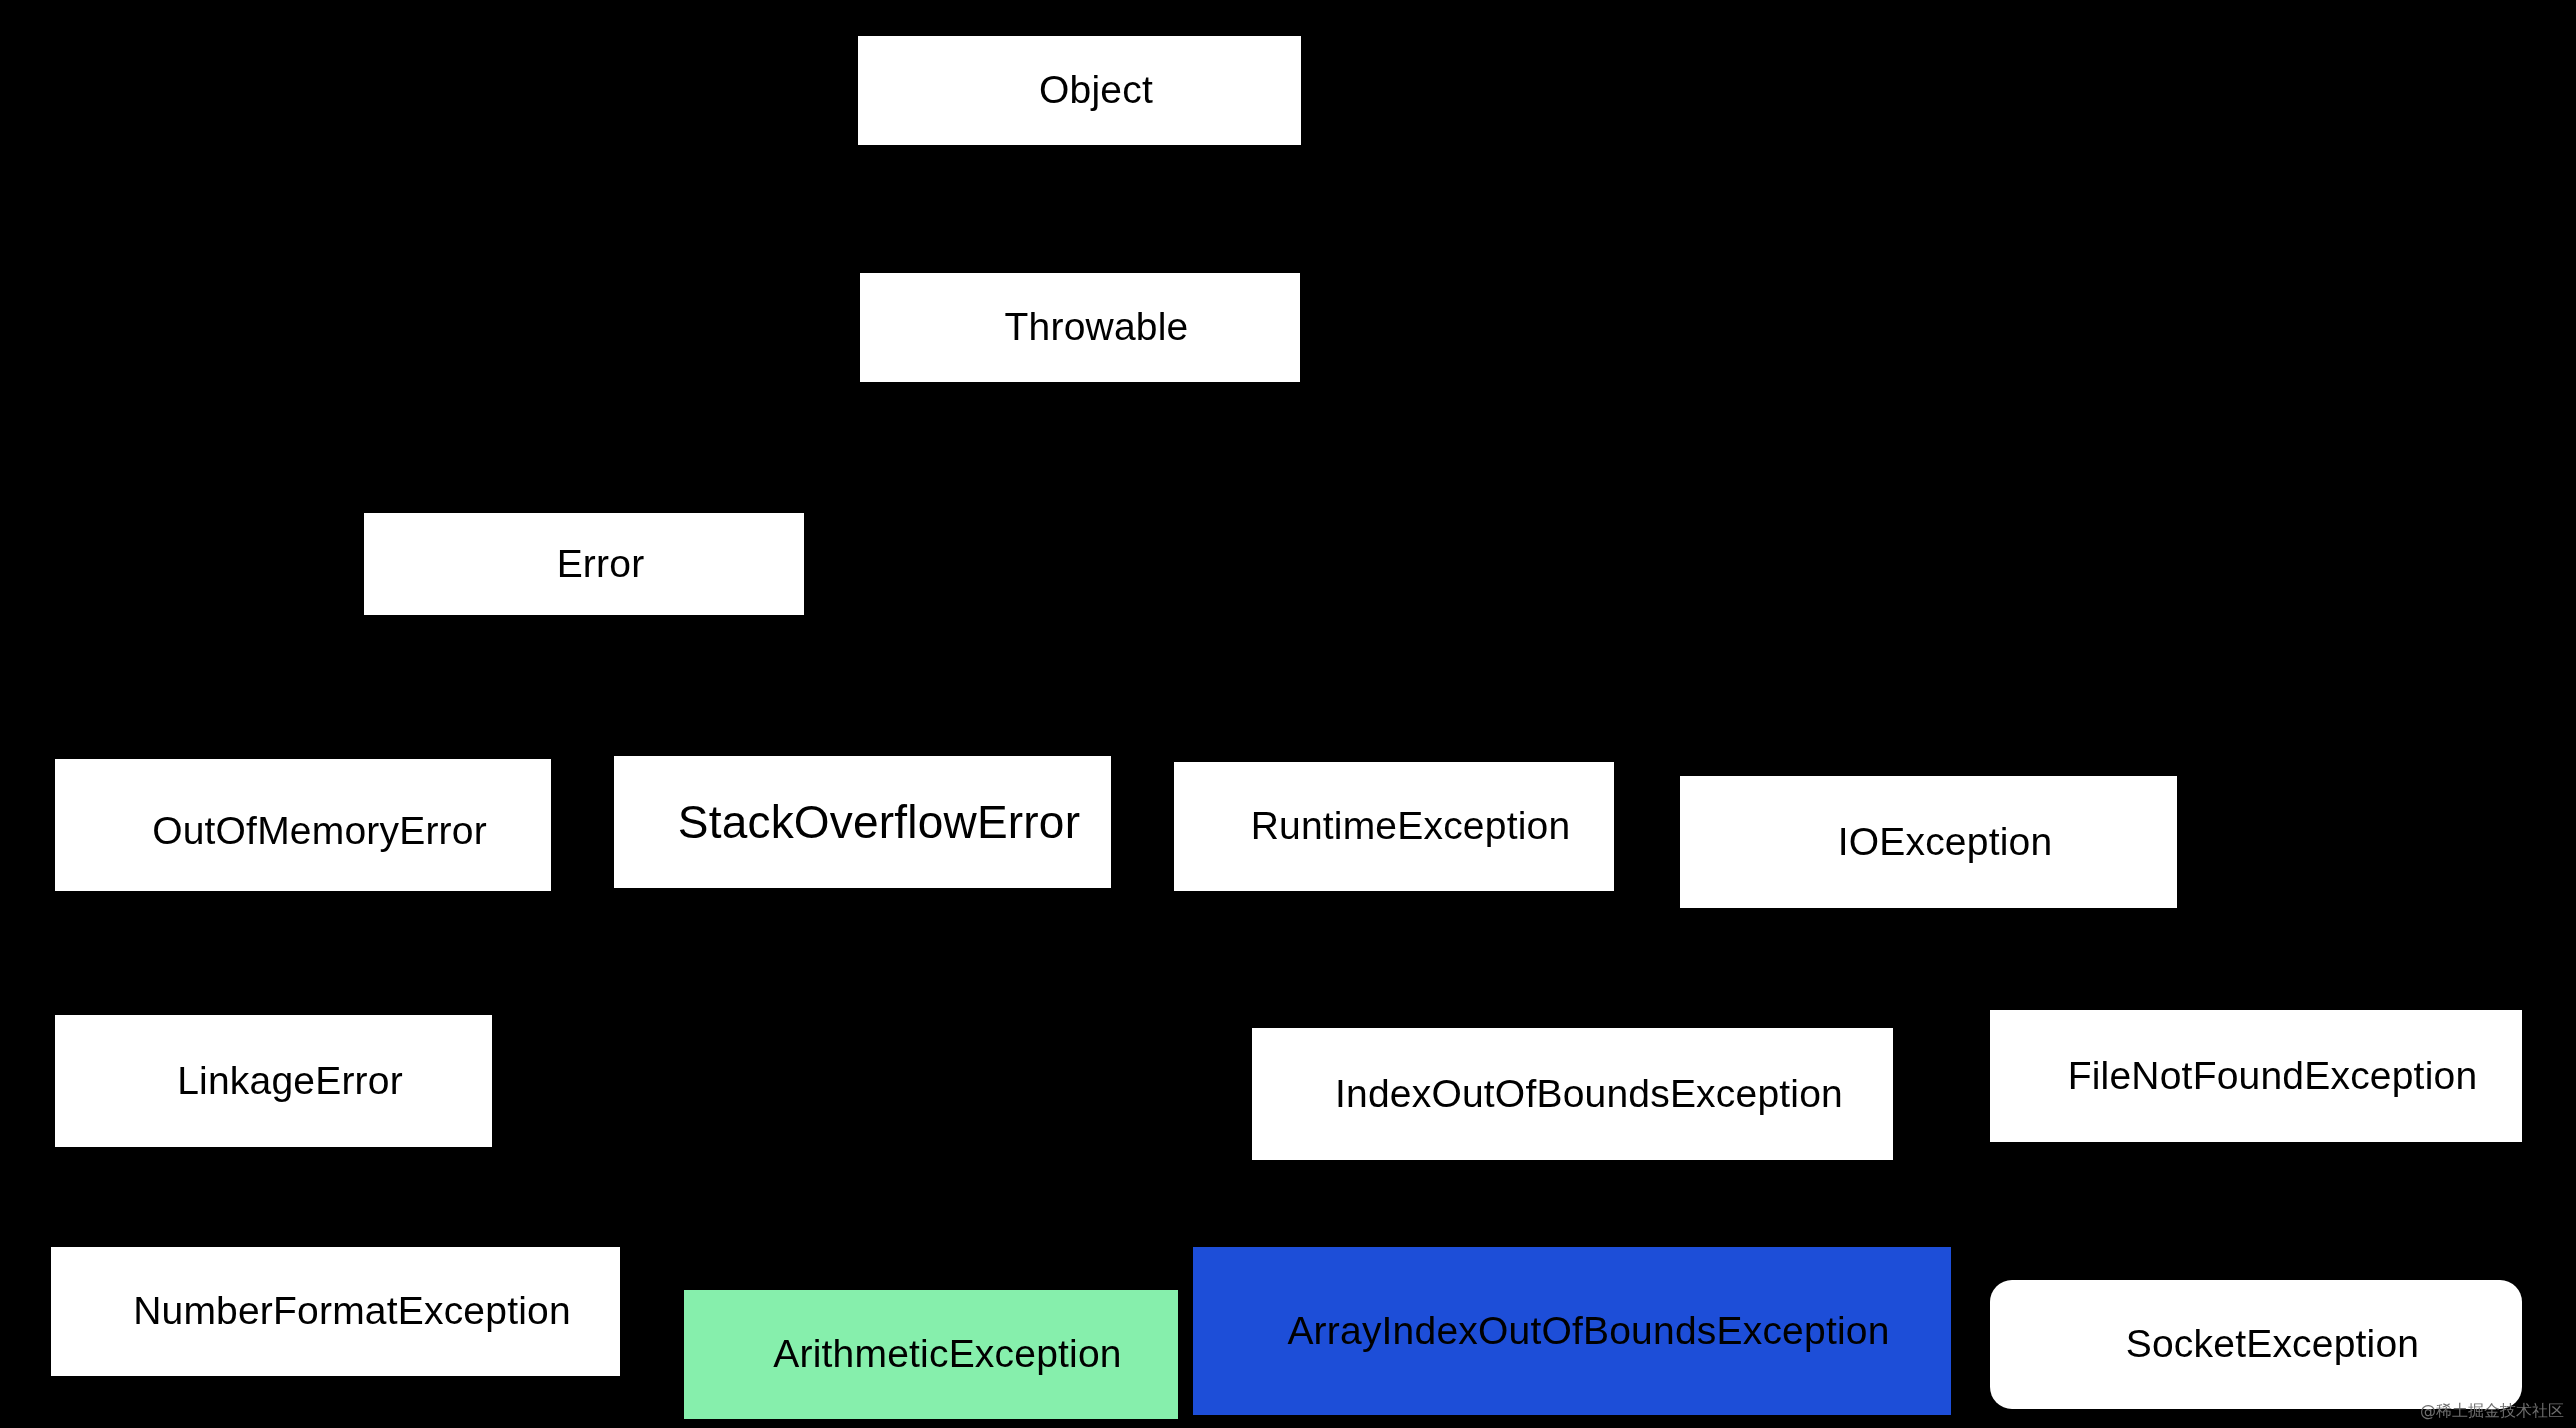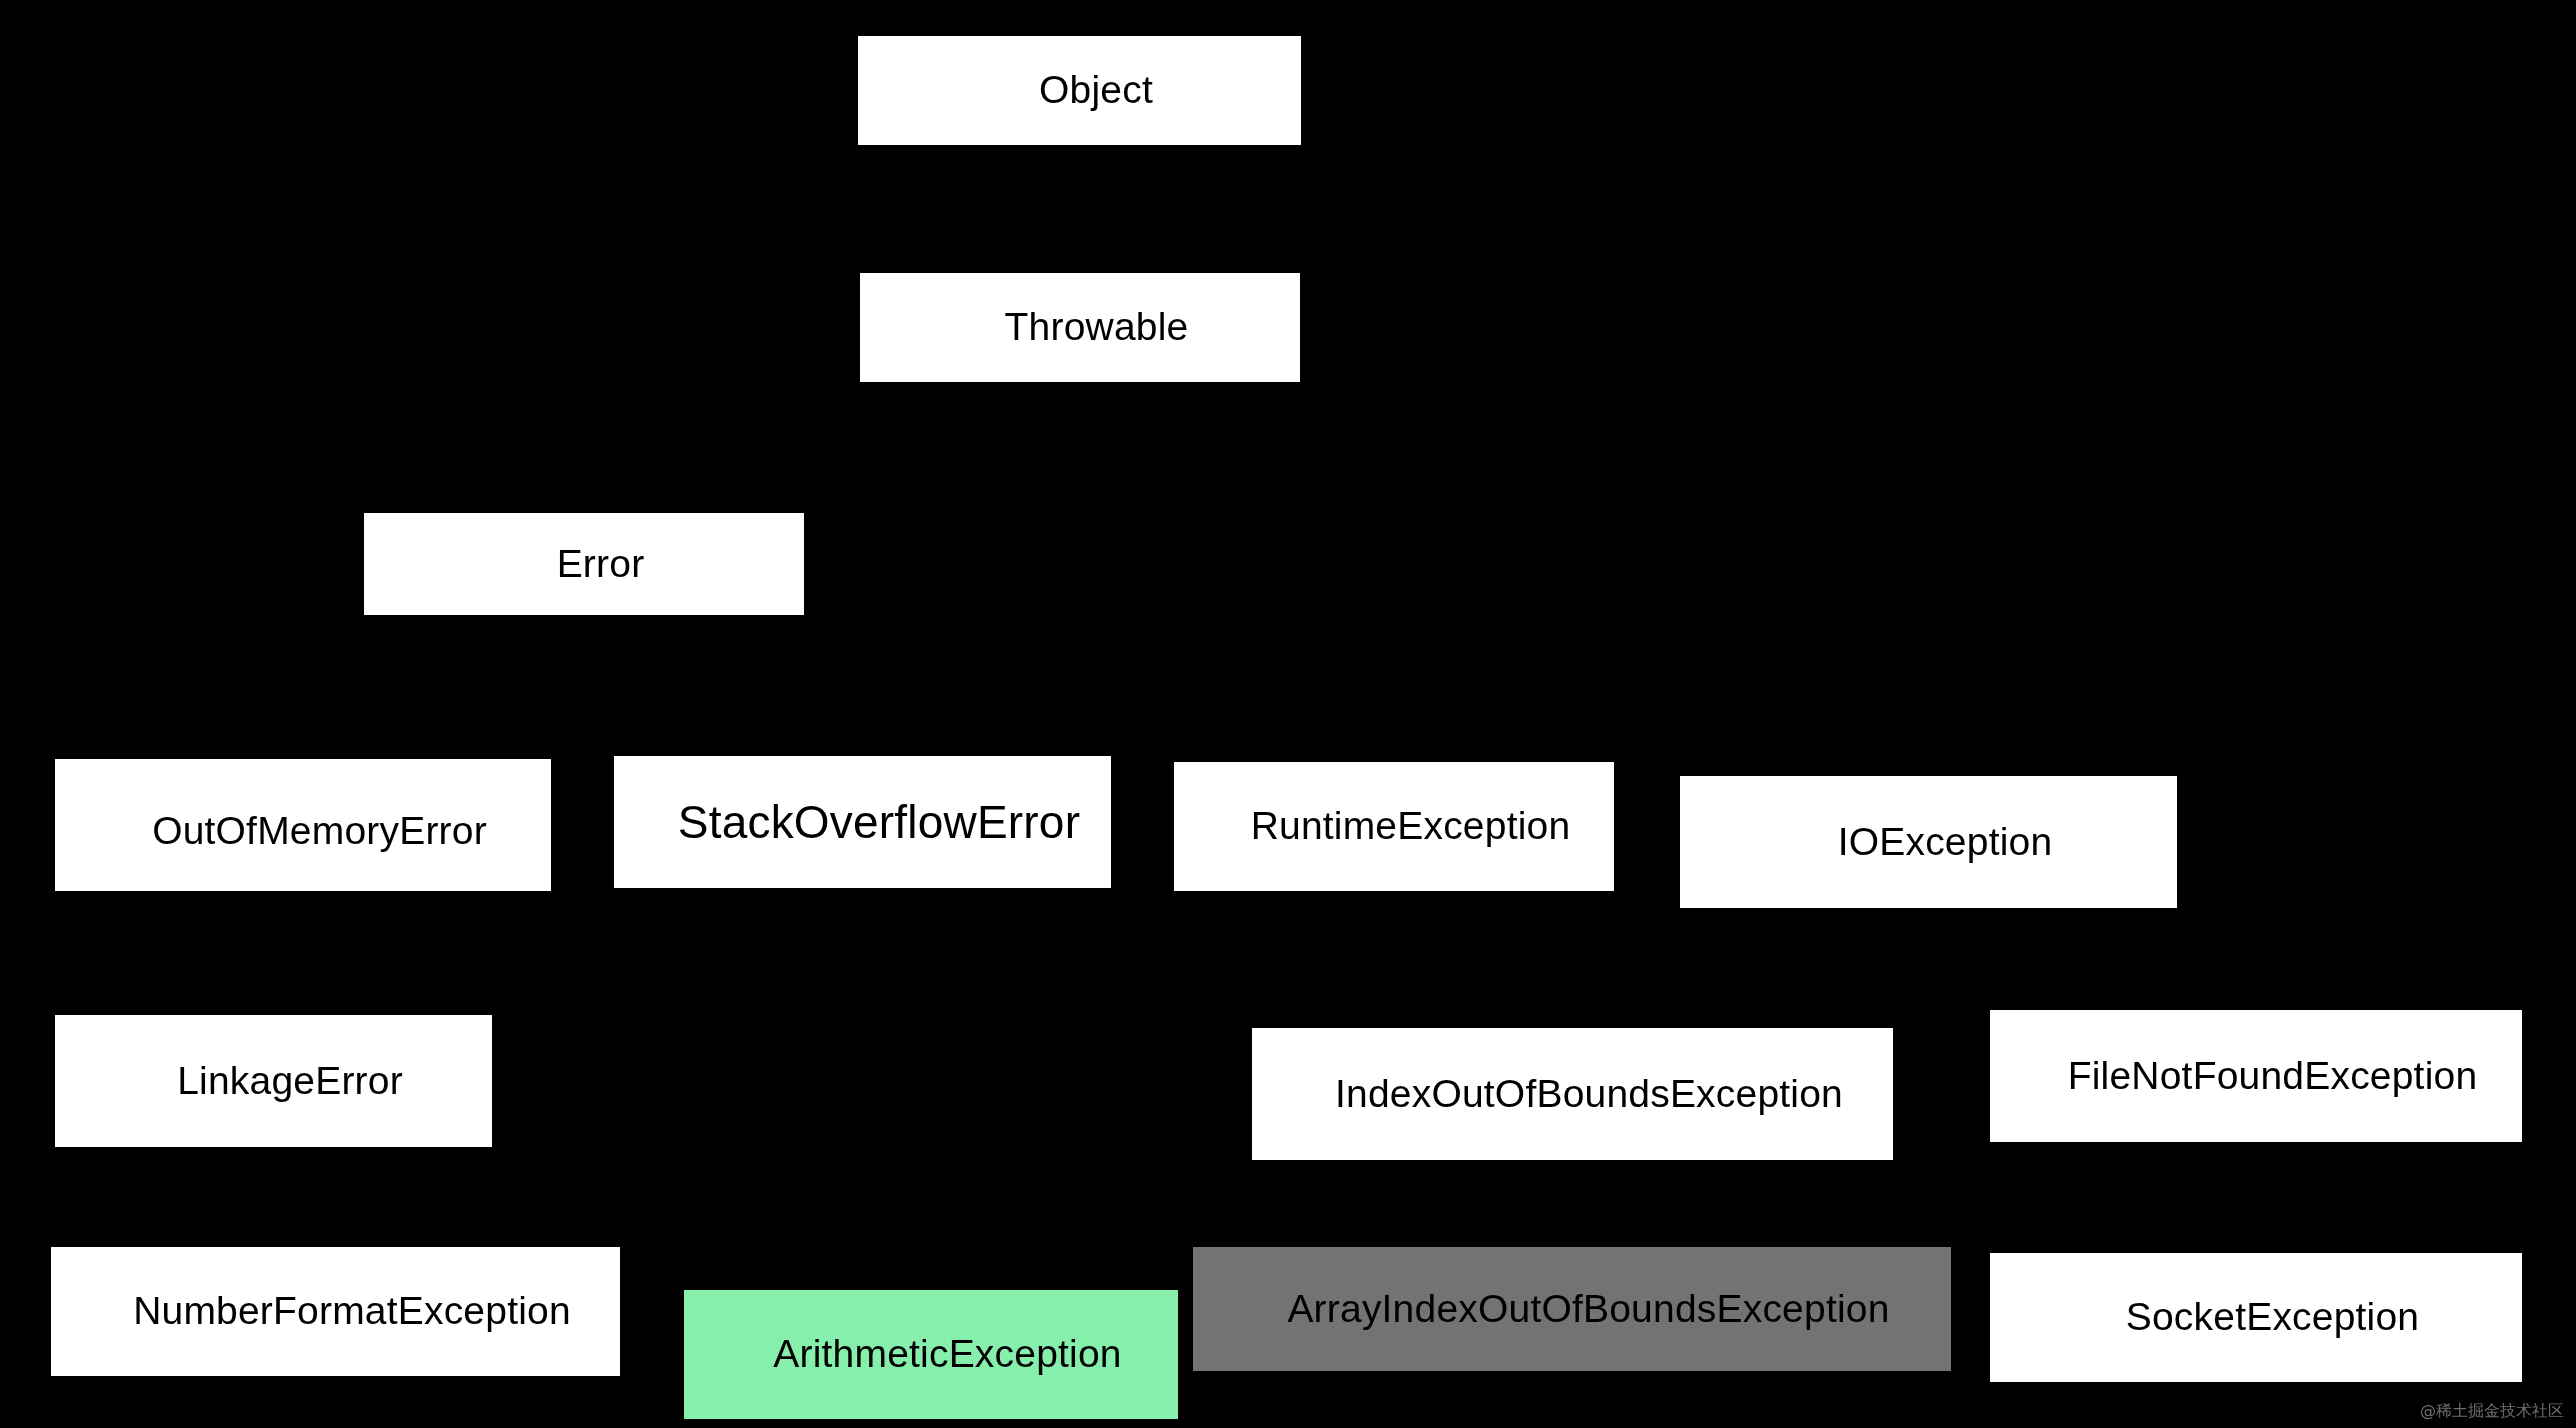--- a/index.html
+++ b/index.html
@@ -79,21 +79,21 @@
     </div>
     <div class="node" style="left: 1990px; top: 1010px; width: 532px; height: 132px; background: rgb(255, 255, 255);">
       <span class="node-label" style="font-size: 39px; color: rgb(0, 0, 0);">FileNotFoundException</span>
     </div>
     <div class="node" style="left: 51px; top: 1247px; width: 569px; height: 129px; background: rgb(255, 255, 255);">
       <span class="node-label" style="font-size: 39px; color: rgb(0, 0, 0);">NumberFormatException</span>
     </div>
     <div class="node" style="left: 684px; top: 1247px; width: 494px; height: 129px; background: #86efac; margin-top: 43px;">
       <span class="node-label" style="font-size: 39px; color: rgb(0, 0, 0);">ArithmeticException</span>
     </div>
-    <div class="node" style="left: 1193px; top: 1247px; width: 758px; height: 124px; background: #737373;">
+    <div class="node" style="left: 1193px; top: 1247px; width: 758px; height: 168px; background: #1d4ed8;">
       <span class="node-label" style="font-size: 39px; color: rgb(0, 0, 0);">ArrayIndexOutOfBoundsException</span>
     </div>
-    <div class="node" style="left: 1990px; top: 1253px; width: 532px; height: 129px; background: rgb(255, 255, 255);">
+    <div class="node" style="left: 1990px; top: 1280px; width: 532px; height: 129px; background: rgb(255, 255, 255); border-radius: 22px;">
       <span class="node-label" style="font-size: 39px; color: rgb(0, 0, 0);">SocketException</span>
     </div>
     <div id="watermark">@稀土掘金技术社区</div>
   </div>
 
 
 </body></html>

